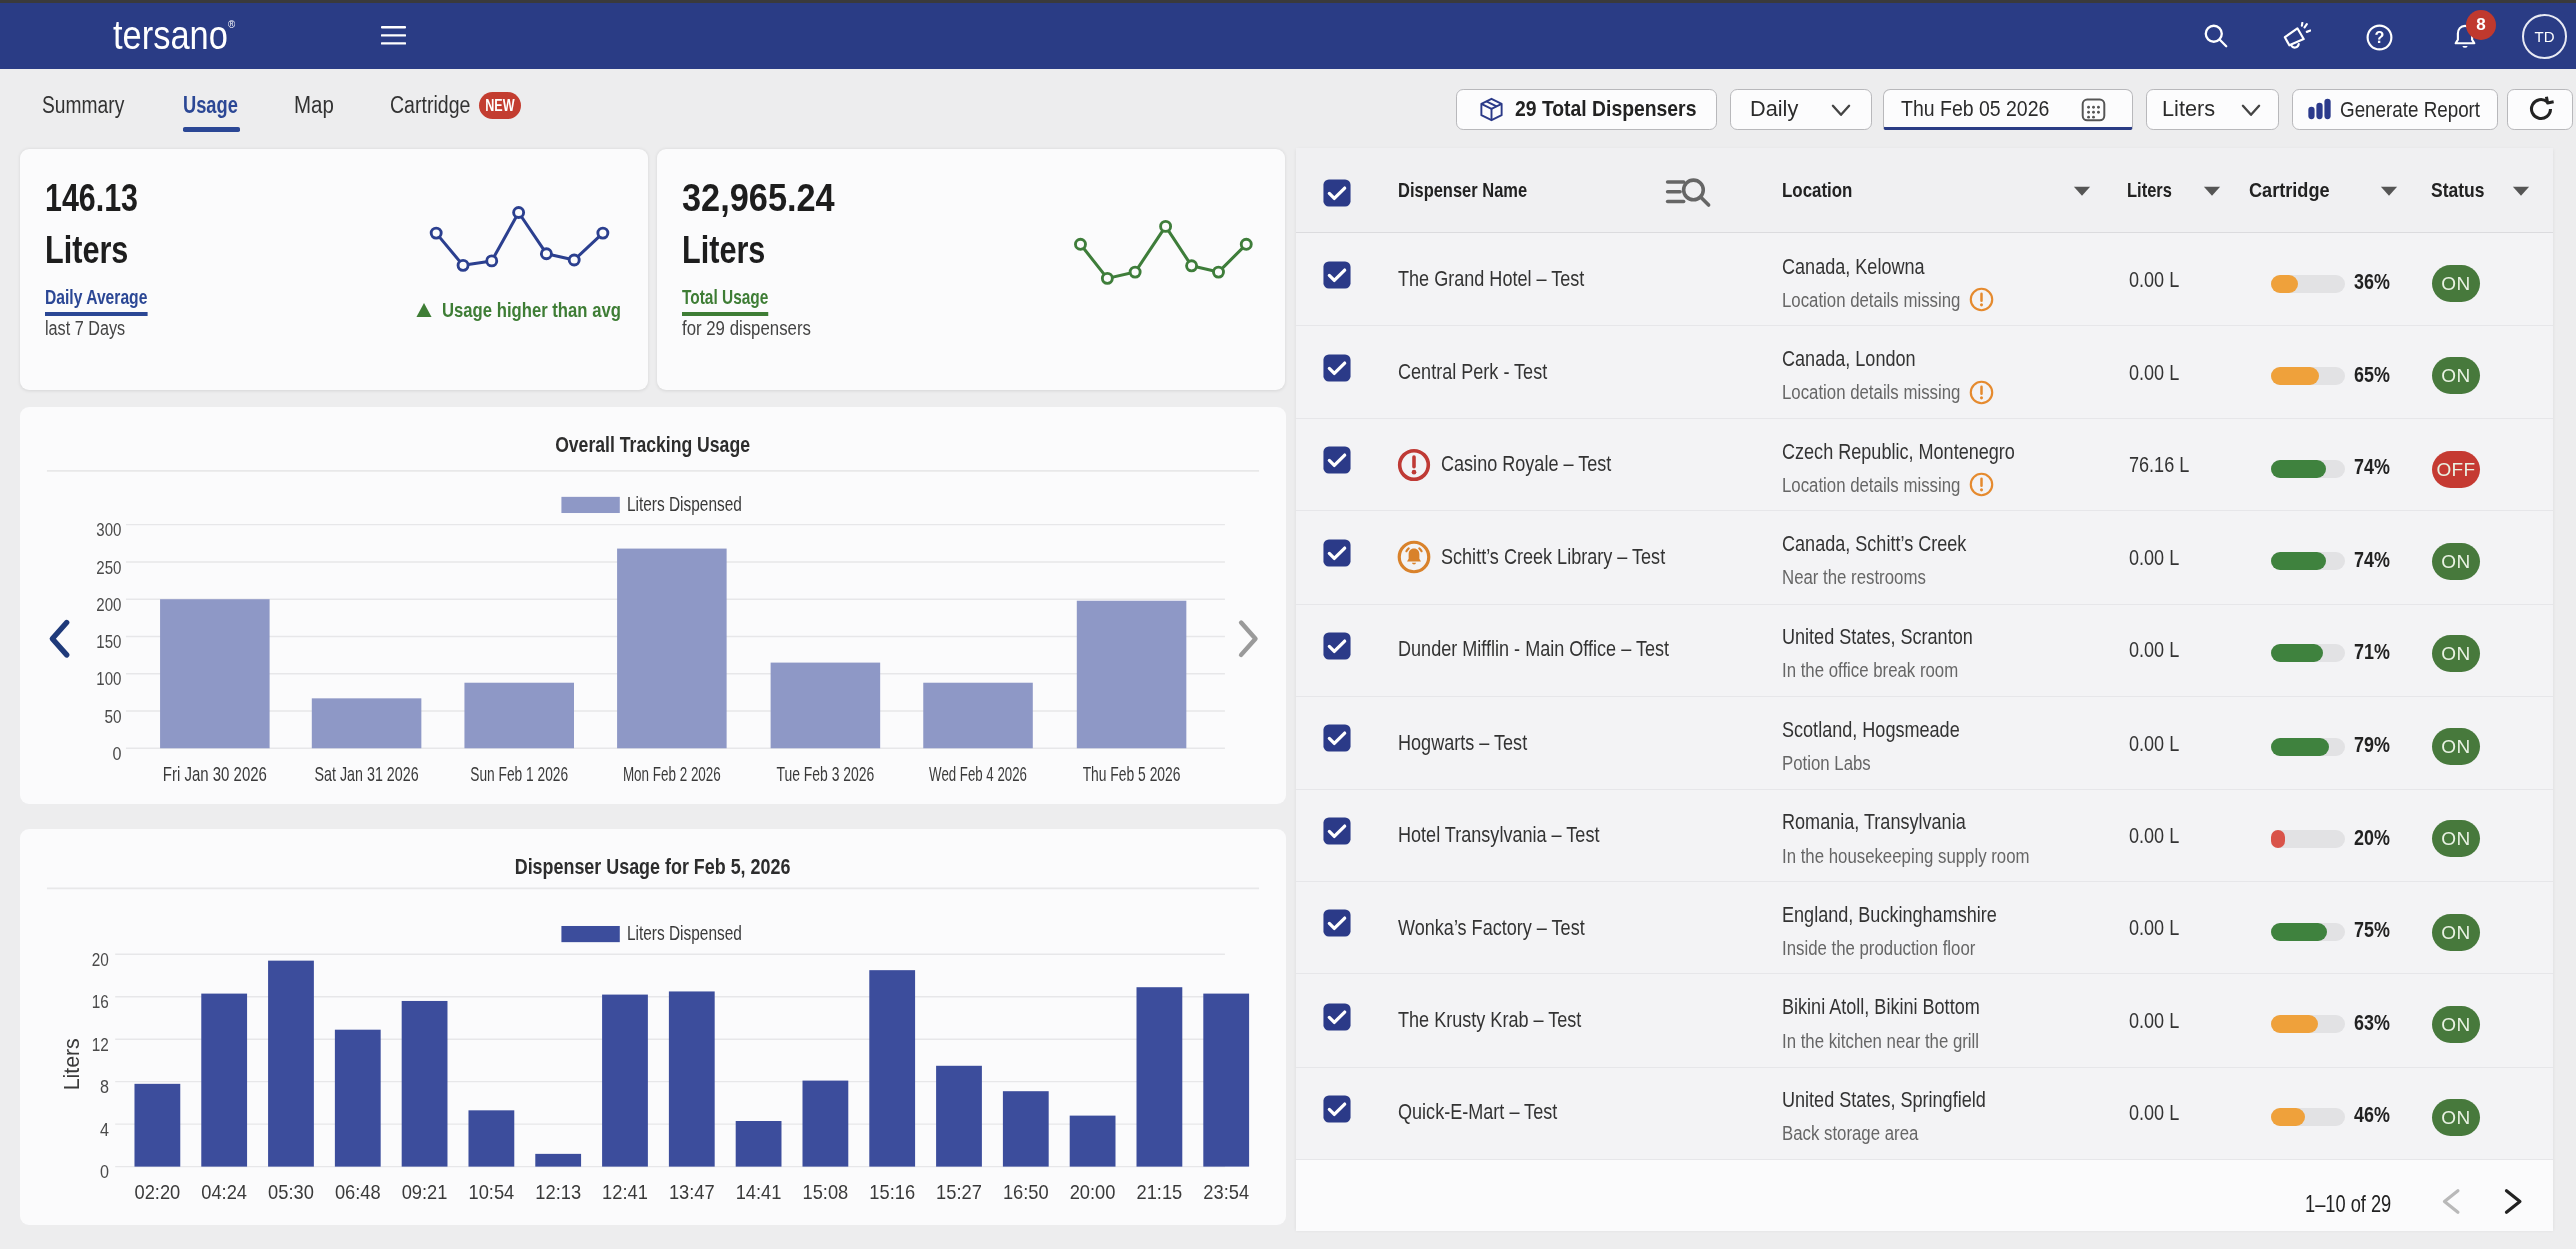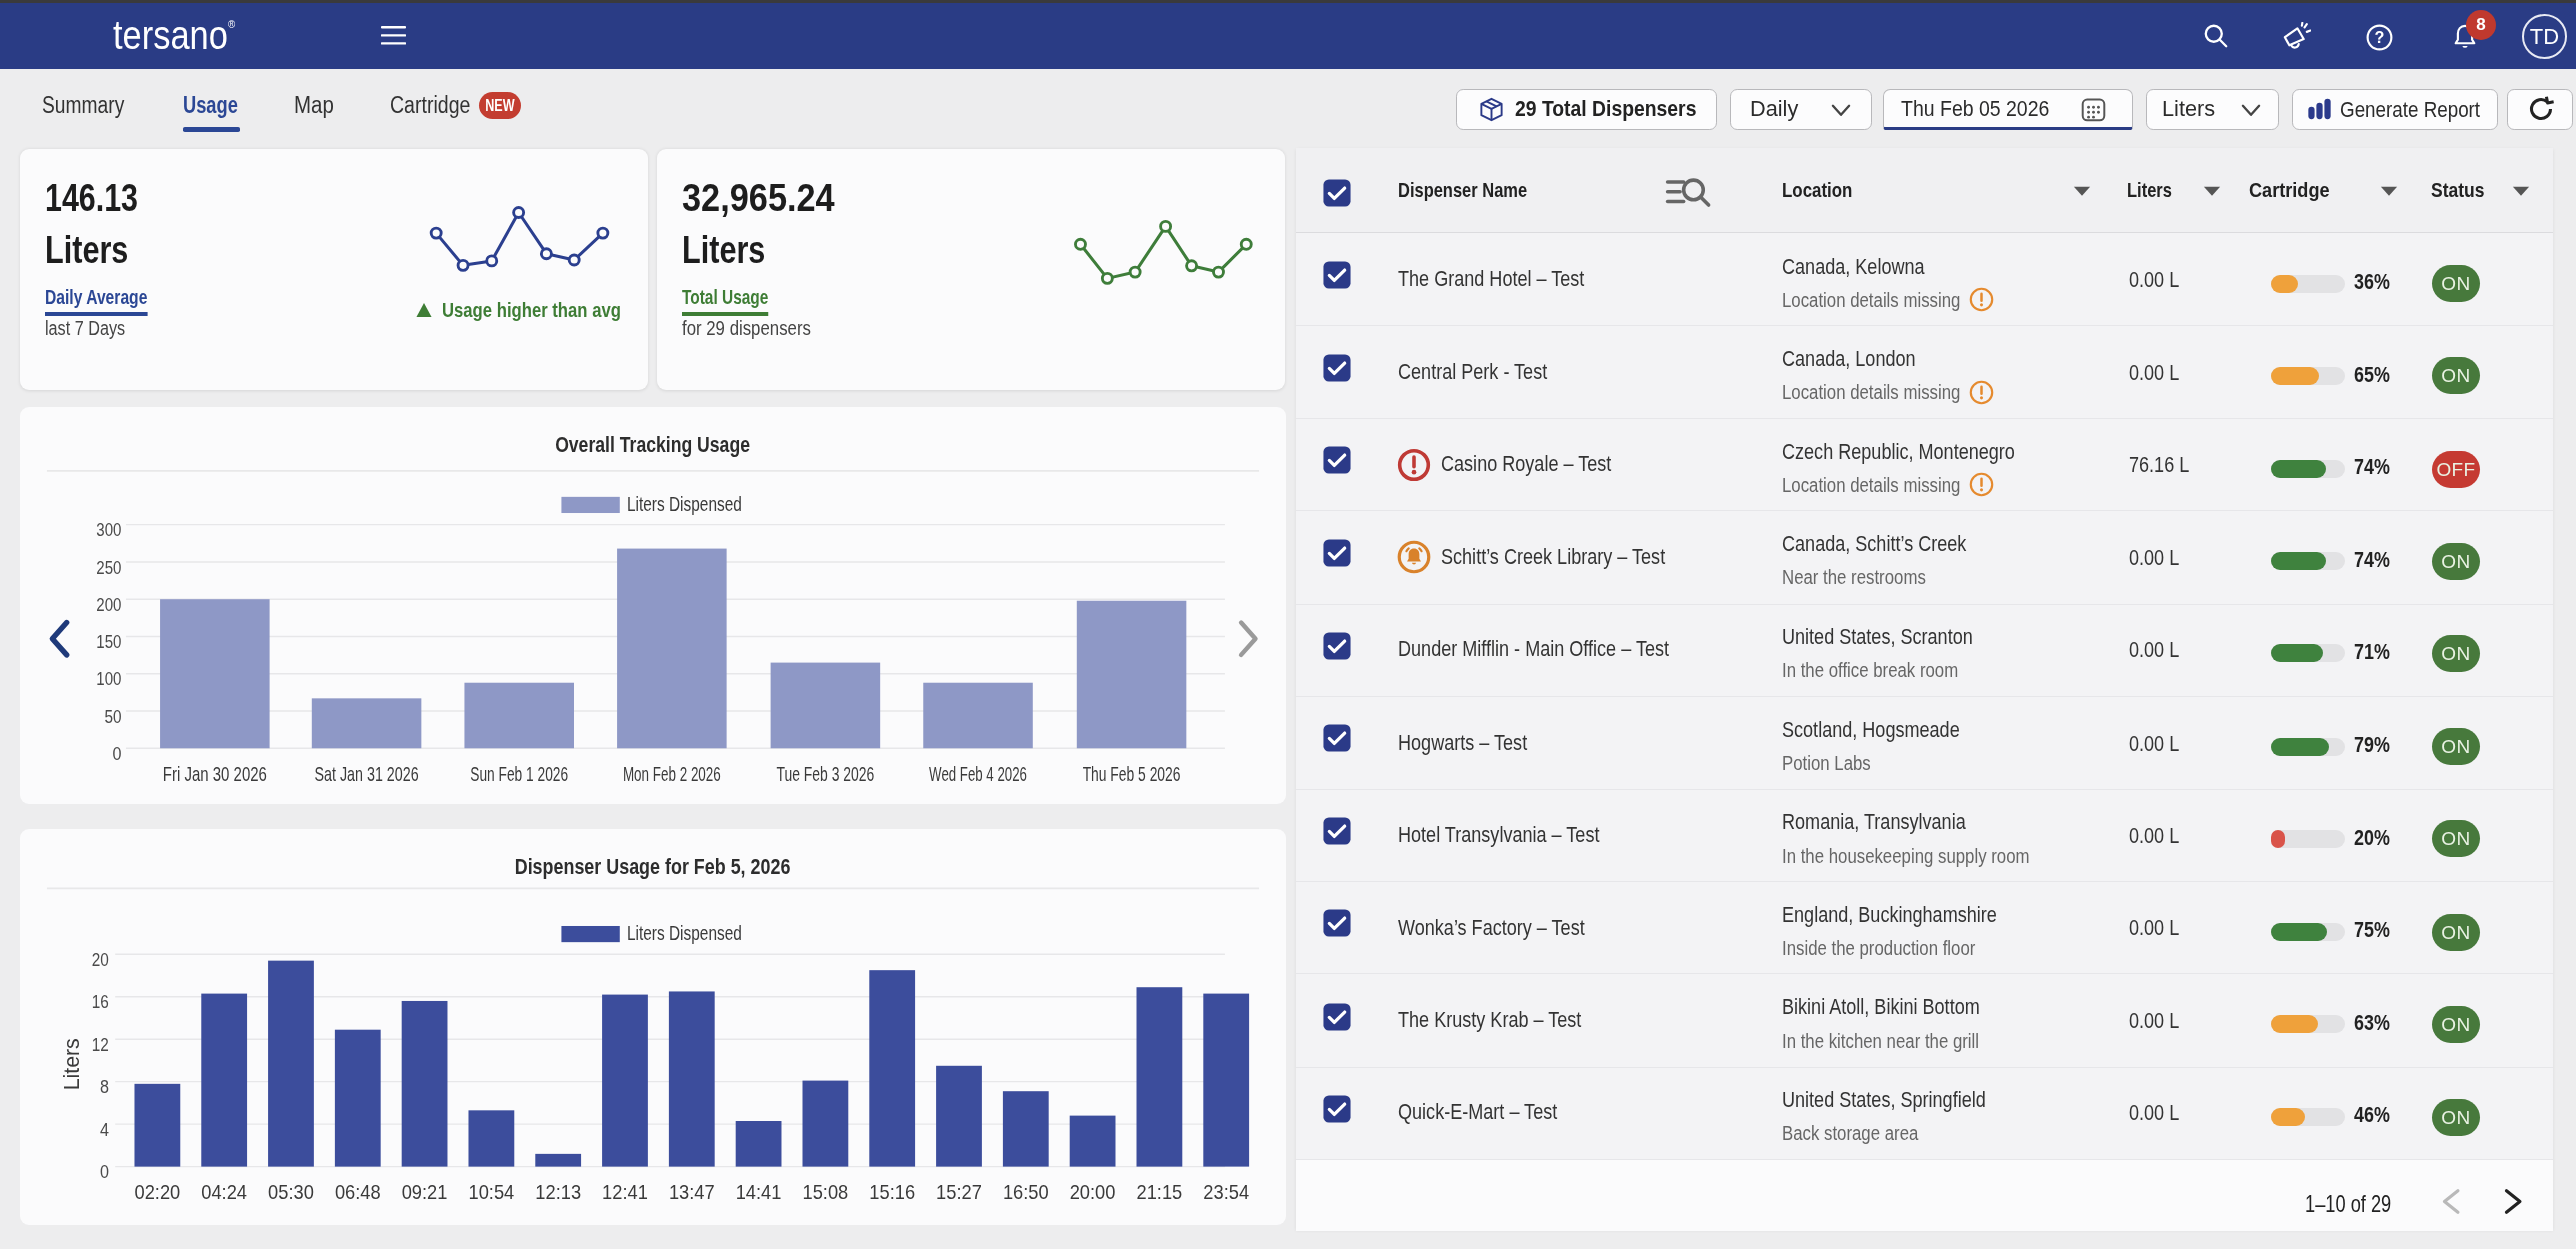--- a/index.html
+++ b/index.html
@@ -28,21 +28,21 @@
   </svg>
 <svg style="position:absolute;left:2366px;top:24px" width="27" height="27" viewBox="0 0 30 30">
     <circle cx="15" cy="15" r="13.2" fill="none" stroke="#fff" stroke-width="2.4"></circle>
     <text x="15" y="21.5" text-anchor="middle" font-size="18" font-weight="bold" fill="#fff">?</text>
   </svg>
 <svg style="position:absolute;left:2453px;top:24px" width="24" height="26" viewBox="0 0 27 29">
     <path d="M13.5 2 c-5 0 -8 3.8 -8 8.5 l0 7 -2.5 4 21 0 -2.5 -4 0 -7 c0 -4.7 -3 -8.5 -8 -8.5 z" fill="none" stroke="#fff" stroke-width="2.4" stroke-linejoin="round"></path>
     <path d="M10.5 24.5 a3.2 3.2 0 0 0 6 0" fill="#fff"></path>
   </svg>
 <div style="position:absolute;left:2466px;top:10px;width:30px;height:30px;border-radius:15.3px;background:#c0392e;color:#fff;font-size:17px;font-weight:bold;display:flex;align-items:center;justify-content:center;">8</div>
-<div style="position:absolute;left:2522px;top:14.4px;width:45px;height:45px;border-radius:22.4px;border:2.2px solid #e8eaf4;color:#fff;font-size:22px;display:flex;align-items:center;justify-content:center;">TD</div>
+<div style="position:absolute;left:2522px;top:14.4px;width:45px;height:45px;border-radius:22.4px;border:2.2px solid #e8eaf4;color:#fff;font-size:15px;display:flex;align-items:center;justify-content:center;">TD</div>
 <div style="position:absolute;left:42px;top:92px;font-size:23px;color:#333;font-weight:normal;white-space:nowrap;transform:scaleX(0.836);transform-origin:left center;">Summary</div>
 <div style="position:absolute;left:183px;top:92px;font-size:23px;color:#2b4795;font-weight:bold;white-space:nowrap;transform:scaleX(0.795);transform-origin:left center;">Usage</div>
 <div style="position:absolute;left:183px;top:127px;width:57px;height:5.4px;background:#2b4795;border-radius:1.8px;"></div>
 <div style="position:absolute;left:294px;top:92px;font-size:23px;color:#333;font-weight:normal;white-space:nowrap;transform:scaleX(0.89);transform-origin:left center;">Map</div>
 <div style="position:absolute;left:390px;top:92px;font-size:23px;color:#333;font-weight:normal;white-space:nowrap;transform:scaleX(0.85);transform-origin:left center;">Cartridge</div>
 <div style="position:absolute;left:479px;top:92px;width:42px;height:27px;border-radius:13.5px;background:#c33d30;color:#fff;font-size:17px;font-weight:bold;display:flex;align-items:center;justify-content:center;">
     <span style="transform:scaleX(0.74);">NEW</span>
   </div>
 <div class="btn" style="left:1456px;width:261px;"></div>
 <svg style="position:absolute;left:1478px;top:96px" width="27" height="27" viewBox="0 0 24 24">

